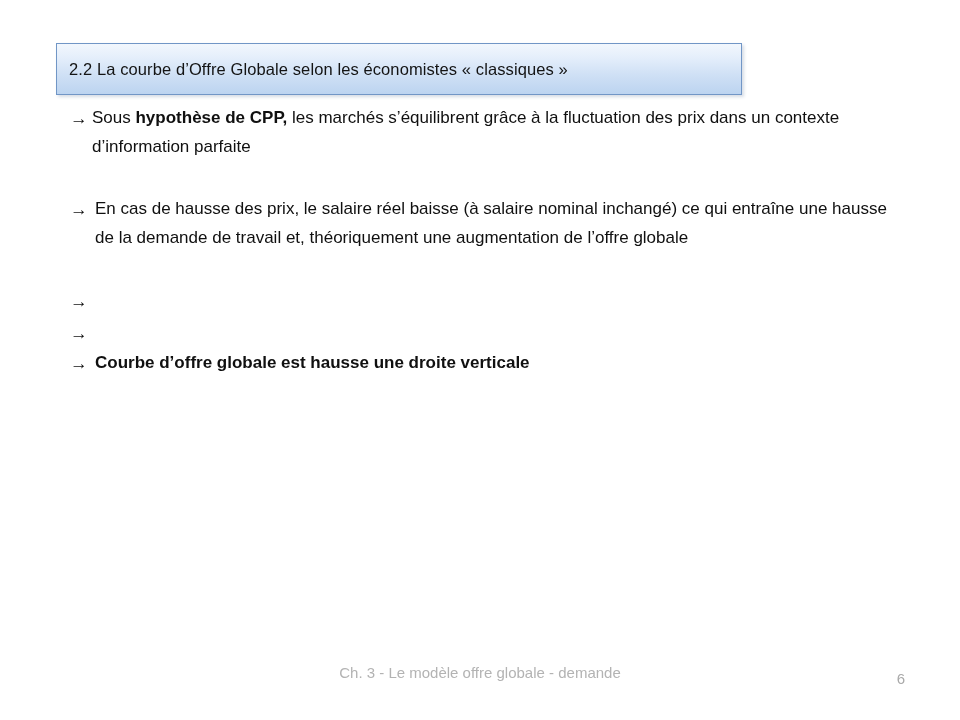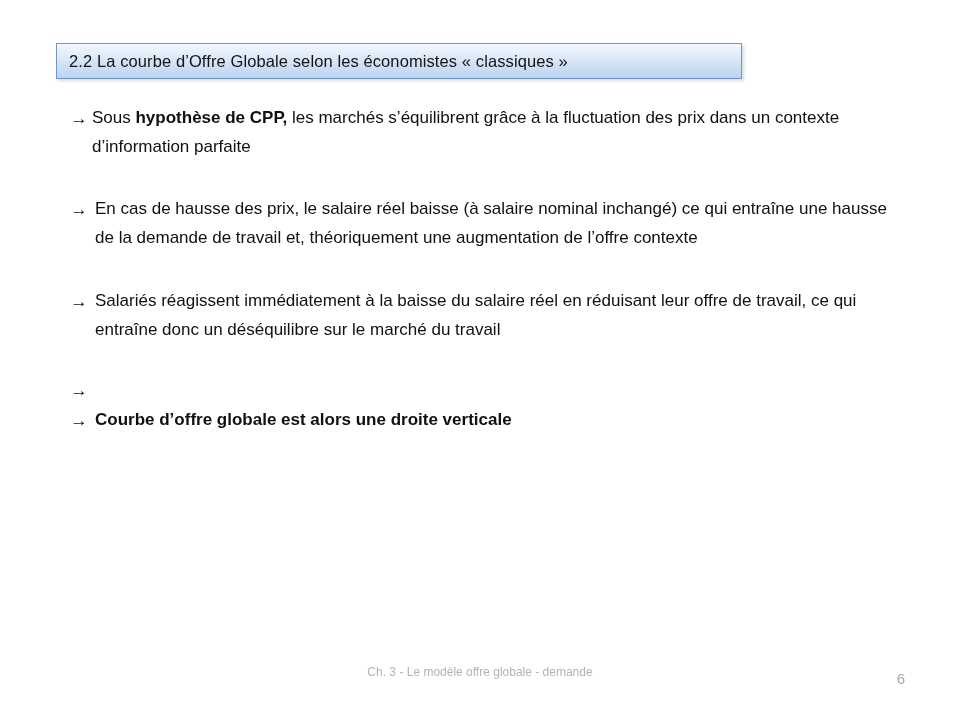--- a/index.html
+++ b/index.html
@@ -20,21 +20,21 @@
     overflow: hidden;
     box-sizing: border-box;
   }
 
   
   .title-box {
     position: absolute;
     left: 56px;
     top: 43px;
     width: 686px;
-    height: 36px;
+    height: 52px;
     box-sizing: border-box;
     border: 1px solid #7196c6;
     background: linear-gradient(to bottom,
                 #f2f7fd 0%,
                 #e4eefb 28%,
                 #cfe0f5 62%,
                 #bcd4f0 100%);
     box-shadow: 2px 2px 3px rgba(120, 140, 170, 0.30);
     display: flex;
     align-items: center;
@@ -88,21 +88,21 @@
   .p4 { width: 800px; padding-left: 33px; }
   .p5 { width: 800px; padding-left: 33px; }
 
   
   .footer {
     position: absolute;
     left: 265px;
     top: 662px;
     width: 430px;
     text-align: center;
-    font-size: 12px;
+    font-size: 15px;
     line-height: 21px;
     color: #b3b3b3;
   }
   .page-number {
     position: absolute;
     right: 55px;
     top: 670px;
     font-size: 15px;
     line-height: 18px;
     color: #a9a9a9;
@@ -120,39 +120,39 @@
 
   <div class="body">
 
     <p class="para p1">
       <span class="arrow">→</span><span>Sous </span><b>hypothèse de CPP,</b><span> les marchés s’équilibrent grâce à la fluctuation des prix dans un contexte  d’information parfaite</span>
     </p>
 
     <div class="gap-a"></div>
 
     <p class="para p2">
-      <span class="arrow">→</span><span>En cas de hausse des prix, le salaire réel baisse (à salaire nominal inchangé) ce qui entraîne une hausse de la demande de travail et, théoriquement une augmentation de l’offre contexte</span>
+      <span class="arrow">→</span><span>En cas de hausse des prix, le salaire réel baisse (à salaire nominal inchangé) ce qui entraîne une hausse de la demande de travail et, théoriquement une augmentation de l’offre globale</span>
     </p>
 
     <div class="gap-b"></div>
 
     <p class="para p3">
-      <span class="arrow">→</span><span>Salariés réagissent immédiatement à la baisse du salaire réel en réduisant leur offre de travail, ce qui entraîne donc un déséquilibre sur le marché du travail</span>
+      <span class="arrow">→</span>
     </p>
 
     <div class="gap-c"></div>
 
     <p class="para p4">
       <span class="arrow">→</span>
     </p>
 
     <div class="gap-d"></div>
 
     <p class="para p5 bold-all">
-      <span class="arrow">→</span><span>Courbe d’offre globale est alors une droite verticale</span>
+      <span class="arrow">→</span><span>Courbe d’offre globale est hausse une droite verticale</span>
     </p>
 
   </div>
 
   <div class="footer">
     <div>Ch. 3 - Le modèle offre globale - demande</div>
   </div>
 
   <div class="page-number">6</div>
 

